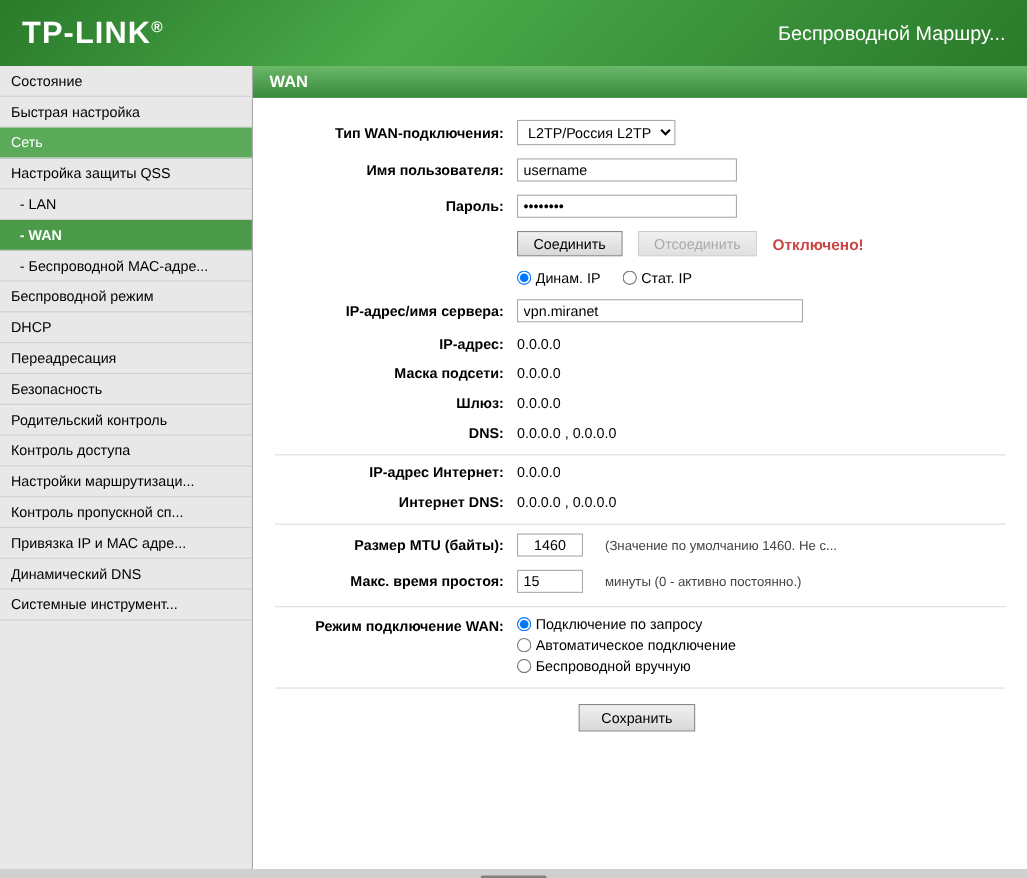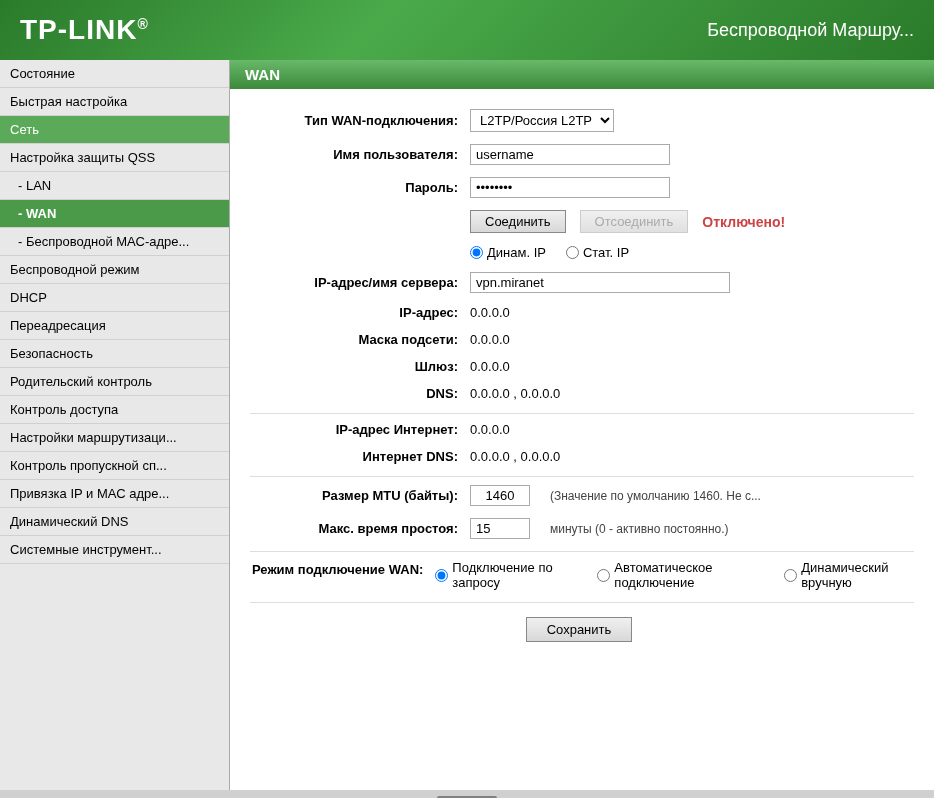--- a/index.html
+++ b/index.html
@@ -321,32 +321,32 @@
         <div class="form-value" style="display:flex; align-items:center;">
           <input type="text" value="15" style="width: 60px;">
           <span class="mtu-note">минуты (0 - активно постоянно.)</span>
         </div>
       </div>
 
       <hr class="separator">
 
       <div class="form-row" style="align-items: flex-start;">
         <div class="form-label" style="padding-top:2px;">Режим подключение WAN:</div>
-        <div class="form-value" style="display:flex; flex-direction:row; gap:24px;align-items:center;">
+        <div class="form-value" style="display:flex; flex-direction:column; gap:4px;">
           <label class="radio-item">
             <input type="radio" name="wanmode" checked="" style="">
             <span>Подключение по запросу</span>
           </label>
           <label class="radio-item">
             <input type="radio" name="wanmode" style="">
             <span>Автоматическое подключение</span>
           </label>
           <label class="radio-item">
             <input type="radio" name="wanmode" style="">
-            <span>Динамический вручную</span>
+            <span>Беспроводной вручную</span>
           </label>
         </div>
       </div>
 
       <div class="save-row">
         <button class="btn" style="padding: 4px 20px;">Сохранить</button>
       </div>
 
     </div>
   </div>

